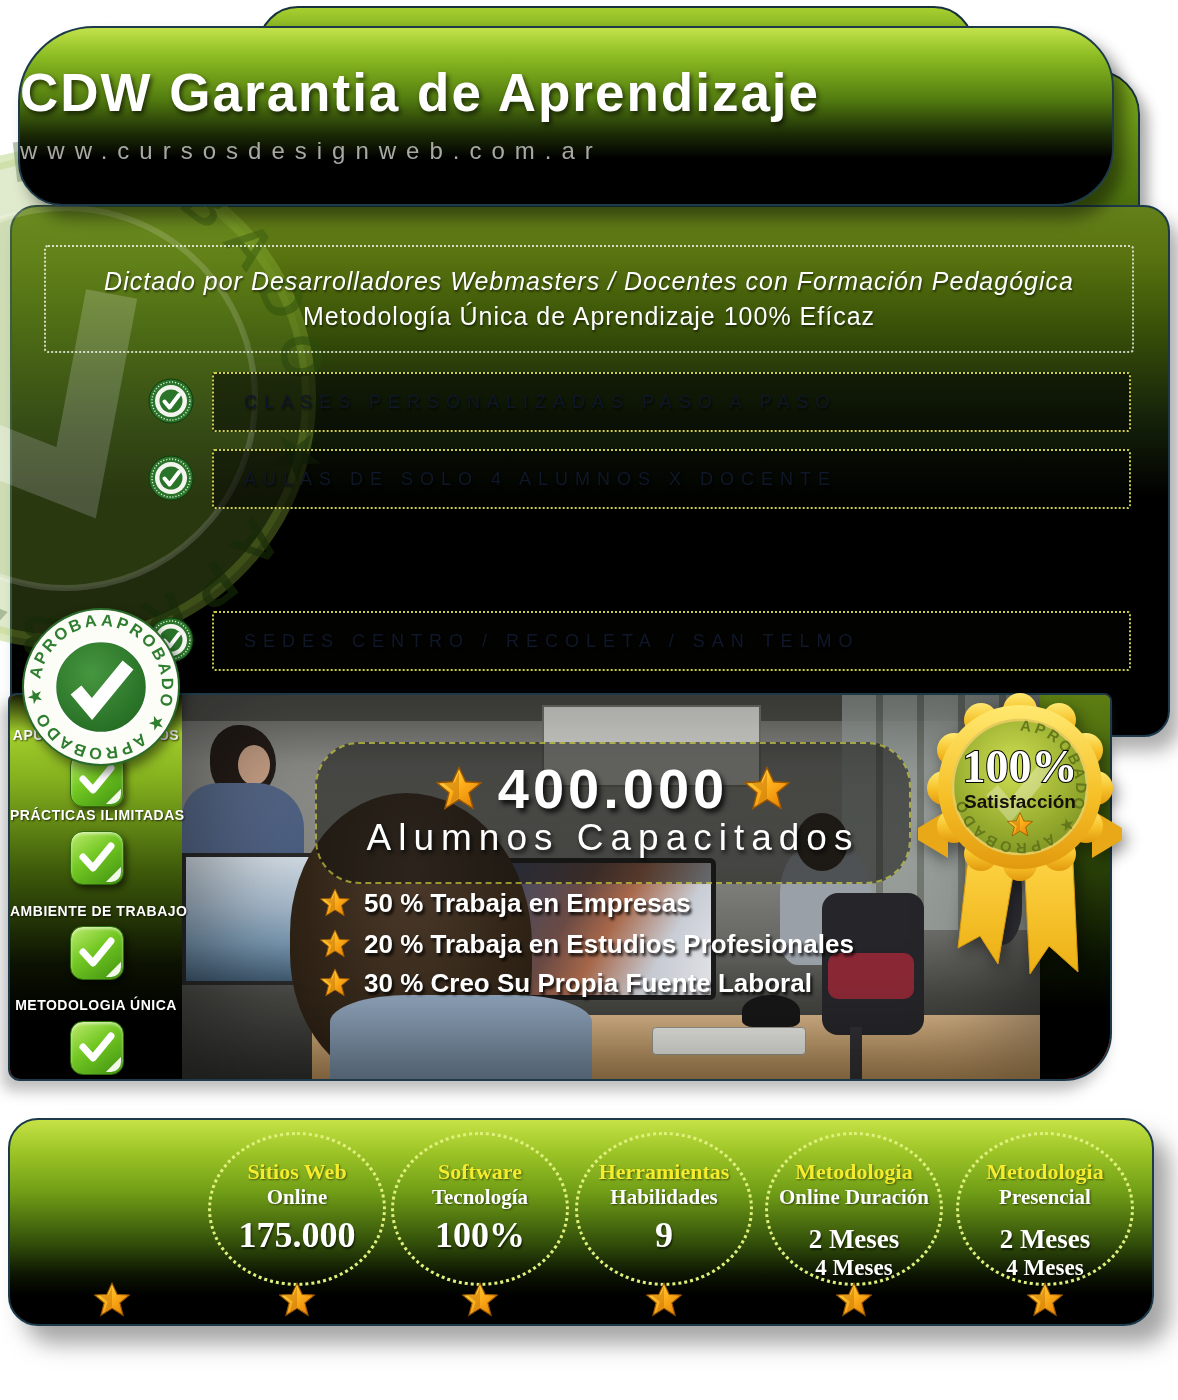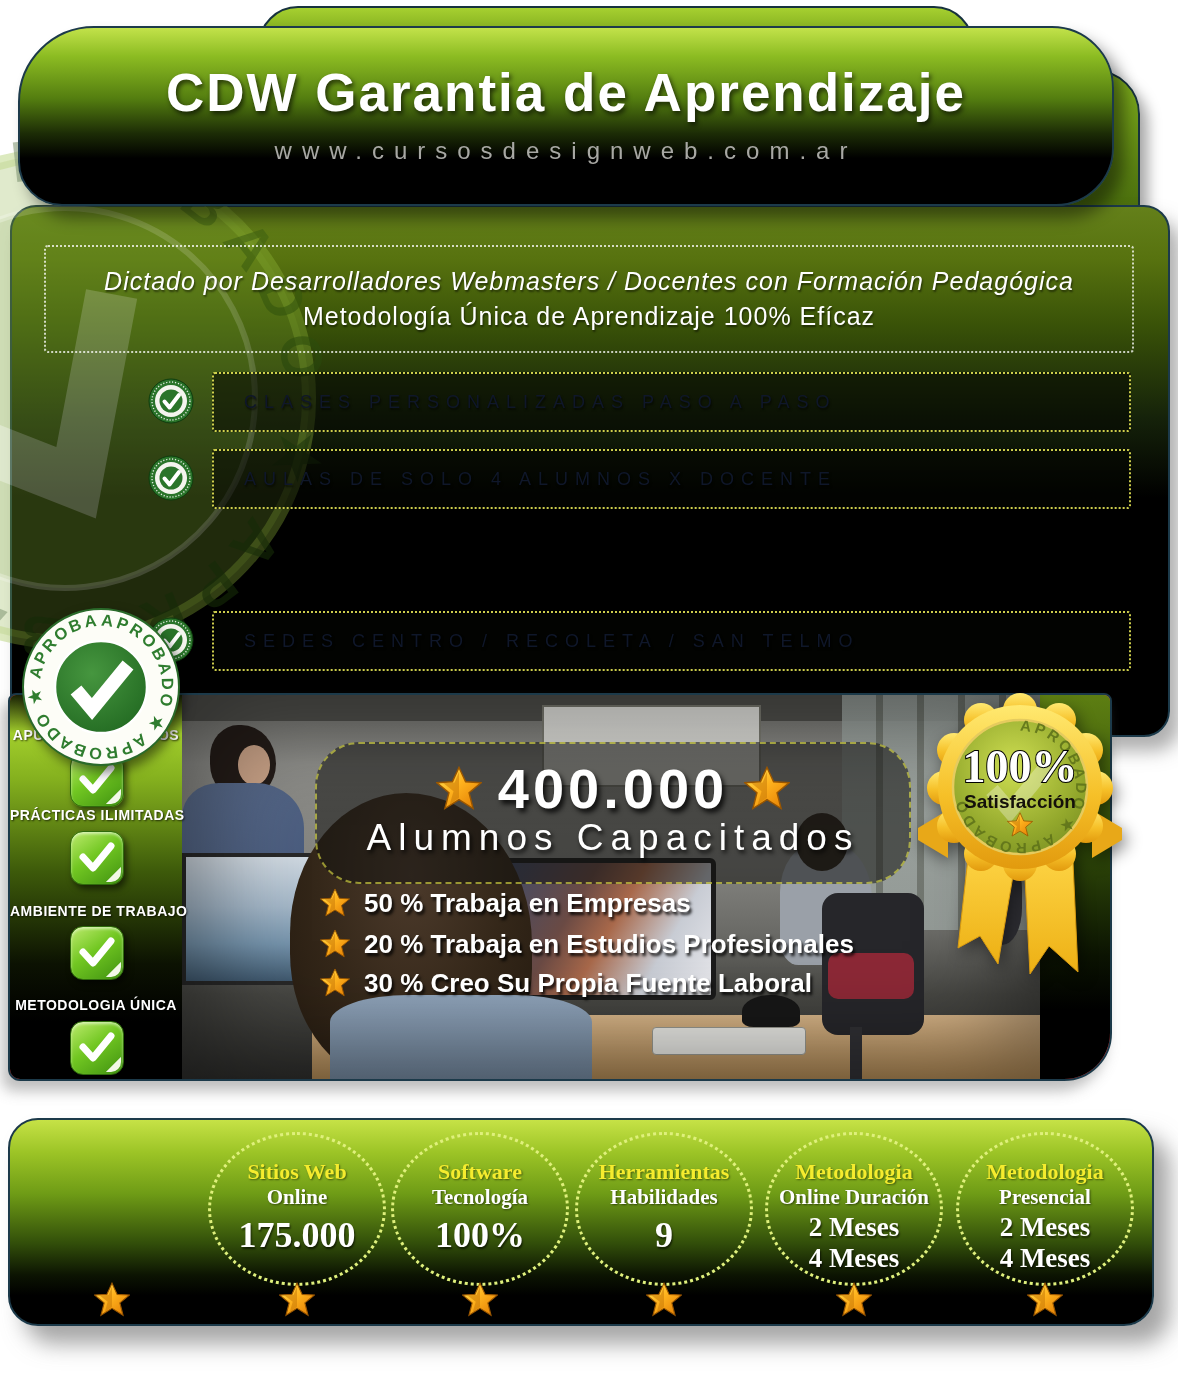--- a/index.html
+++ b/index.html
@@ -11,21 +11,21 @@
     background:linear-gradient(180deg,#a6d030 0%,#6d9a14 45%,#39570b 100%);
     border:2px solid #17323e;z-index:1;}
   .right-tab{position:absolute;left:1036px;top:70px;width:100px;height:240px;border-radius:44px;
     background:linear-gradient(180deg,#7fae1c 0%,#4c700e 55%,#263d07 100%);
     border:2px solid #17323e;z-index:1;box-shadow:8px 10px 14px rgba(0,0,0,.35);}
 
   
   .header{position:absolute;left:18px;top:26px;width:1092px;height:176px;z-index:4;
     border-radius:76px 62px 58px 44px;
     background:linear-gradient(180deg,#c2e24a 0%,#8cbc22 16%,#547e10 40%,#1c2c06 60%,#000 74%);
-    border:2px solid #1c3a4a;box-shadow:10px 12px 16px rgba(0,0,0,.45);text-align:center;}
+    border:2px solid #1c3a4a;box-shadow:10px 12px 16px rgba(0,0,0,.45);text-align:left;}
   .header .title{margin-top:34px;font-size:53px;font-weight:bold;color:#fff;letter-spacing:2px;
     text-shadow:2px 3px 5px rgba(0,0,0,.65);}
   .header .url{margin-top:14px;font-size:24px;color:#a8a8a4;letter-spacing:10px;}
 
   
   .main-card{position:absolute;left:10px;top:205px;width:1156px;height:528px;z-index:1;
     border-radius:26px;border:2px solid #1c3a4a;
     background:linear-gradient(180deg,#64801a 0%,#57720f 10%,#3a5308 22%,#15220a 40%,#000 55%);
     box-shadow:10px 14px 18px rgba(95,95,95,.5);}
   .card-content{position:absolute;left:10px;top:205px;width:1156px;height:528px;z-index:4;}
@@ -111,22 +111,22 @@
   
   .bottom-bar{position:absolute;left:8px;top:1118px;width:1142px;height:204px;z-index:2;
     border-radius:30px;border:2px solid #1c3a4a;
     background:linear-gradient(180deg,#c6e246 0%,#9cc426 16%,#6f9c16 36%,#33500a 60%,#0c1402 76%,#000 86%);
     box-shadow:16px 18px 22px rgba(105,105,105,.6);}
   .metric{position:absolute;top:12px;width:178px;height:154px;border:3px dotted #dff07c;border-radius:50%;
     text-align:center;box-sizing:border-box;padding-top:24px;font-family:"Liberation Serif",serif;}
   .metric .m1{display:block;font-size:22px;font-weight:bold;color:#f5ec2e;text-shadow:1px 1px 2px rgba(0,0,0,.5);}
   .metric .m2{display:block;font-size:21px;font-weight:bold;color:#fff;text-shadow:1px 1px 2px rgba(0,0,0,.5);}
   .metric .mv{display:block;font-size:36px;font-weight:bold;color:#fff;margin-top:4px;text-shadow:1px 2px 2px rgba(0,0,0,.6);}
-  .metric .mv2{display:block;font-size:27px;font-weight:bold;color:#fff;text-shadow:1px 2px 2px rgba(0,0,0,.6);}
-  .metric.two .mv{font-size:27px;margin-top:2px;}
+  .metric .mv2{display:block;font-size:23px;font-weight:bold;color:#fff;text-shadow:1px 2px 2px rgba(0,0,0,.6);}
+  .metric.two .mv{font-size:27px;margin-top:14px;}
   .footer-star{position:absolute;top:162px;width:178px;text-align:center;}
 
   .star-sm{width:30px;height:30px;}
   .star-md{width:36px;height:36px;}
   .star-lg{width:46px;height:46px;}
 </style>
 </head>
 <body>
 
 <svg width="0" height="0" style="position:absolute">

